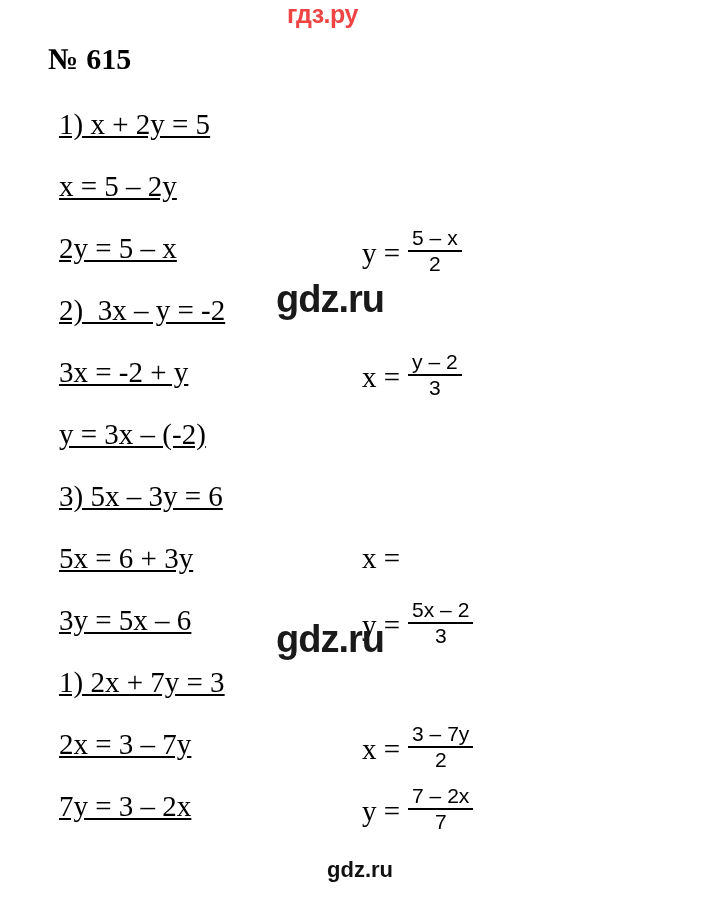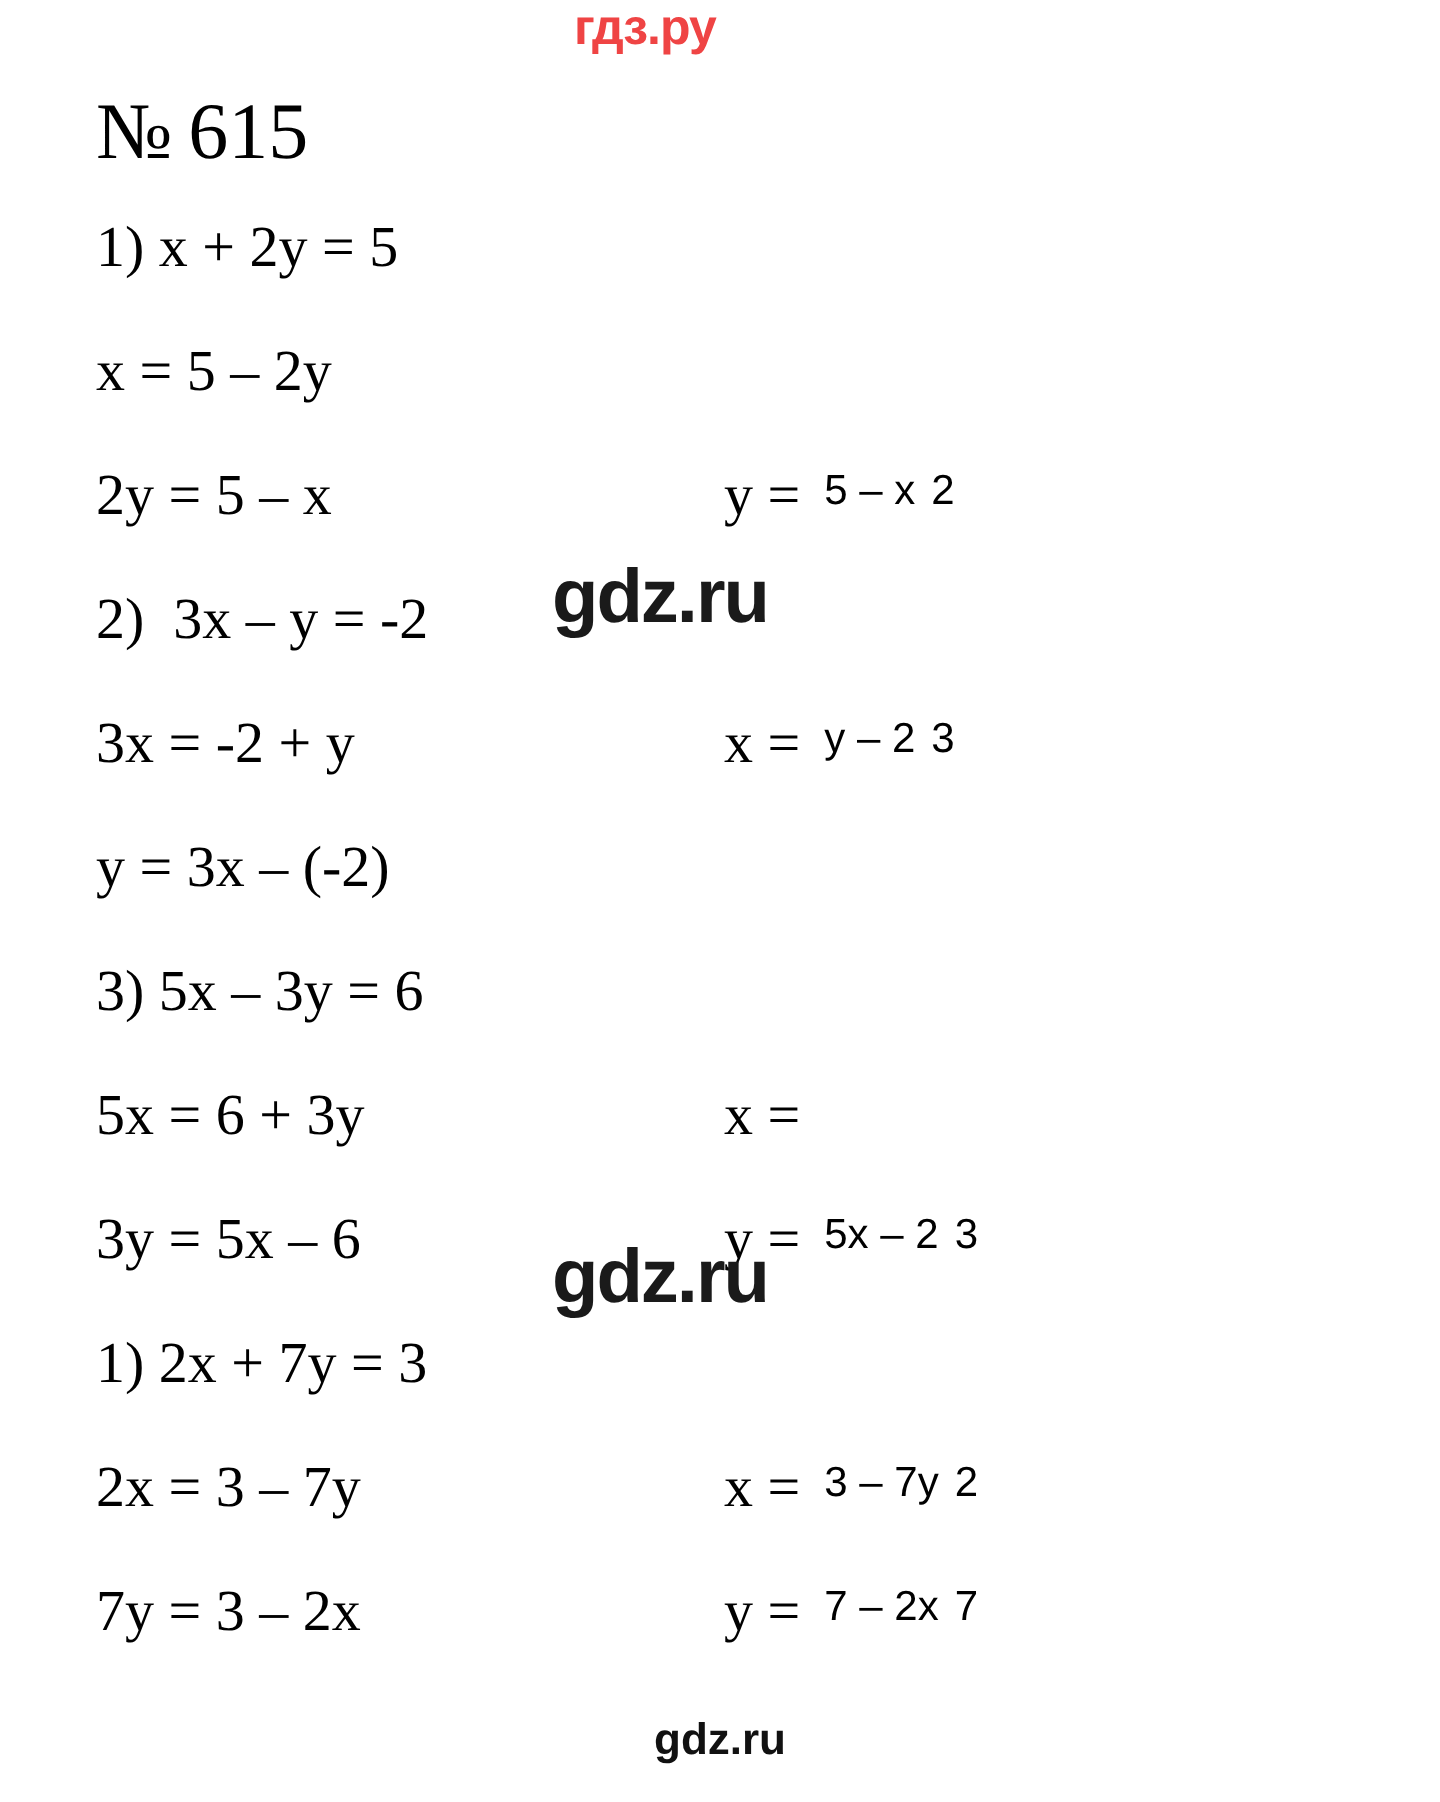--- a/index.html
+++ b/index.html
@@ -27,63 +27,64 @@
     letter-spacing: -0.5px;
     color: #ef4444;
   }
 
   
   .task-number {
     position: absolute;
     top: 42px;
     left: 48px;
     font-family: "Liberation Serif", serif;
-    font-weight: normal;
-    font-size: 40px;
+    font-weight: bold;
+    font-size: 30px;
   }
   .task-number .num-sign {
     margin-right: 8px;
   }
 
   
   .solution {
     position: absolute;
     top: 104px;
     left: 44px;
     width: 620px;
   }
   .line {
     position: relative;
     height: 62px;
   }
   .left-col {
     position: absolute;
-    left: 4px;
+    left: 15px;
     top: 0px;
     font-size: 29px;
     line-height: 40px;
     white-space: pre;
+    text-decoration: underline;
   }
   .right-col {
     position: absolute;
     left: 318px;
     top: 0px;
     font-size: 29px;
     line-height: 40px;
     white-space: pre;
     display: flex;
     align-items: center;
   }
   .eqpart {
     display: inline-block;
   }
   
   .frac {
     display: inline-flex;
-    flex-direction: row;
+    flex-direction: column;
     align-items: center;
     vertical-align: middle;
     margin-left: 8px;
     position: relative;
     top: -2px;
   }
   .frac .numer,
   .frac .denom {
     font-family: "Liberation Sans", sans-serif;
     font-size: 21px;

